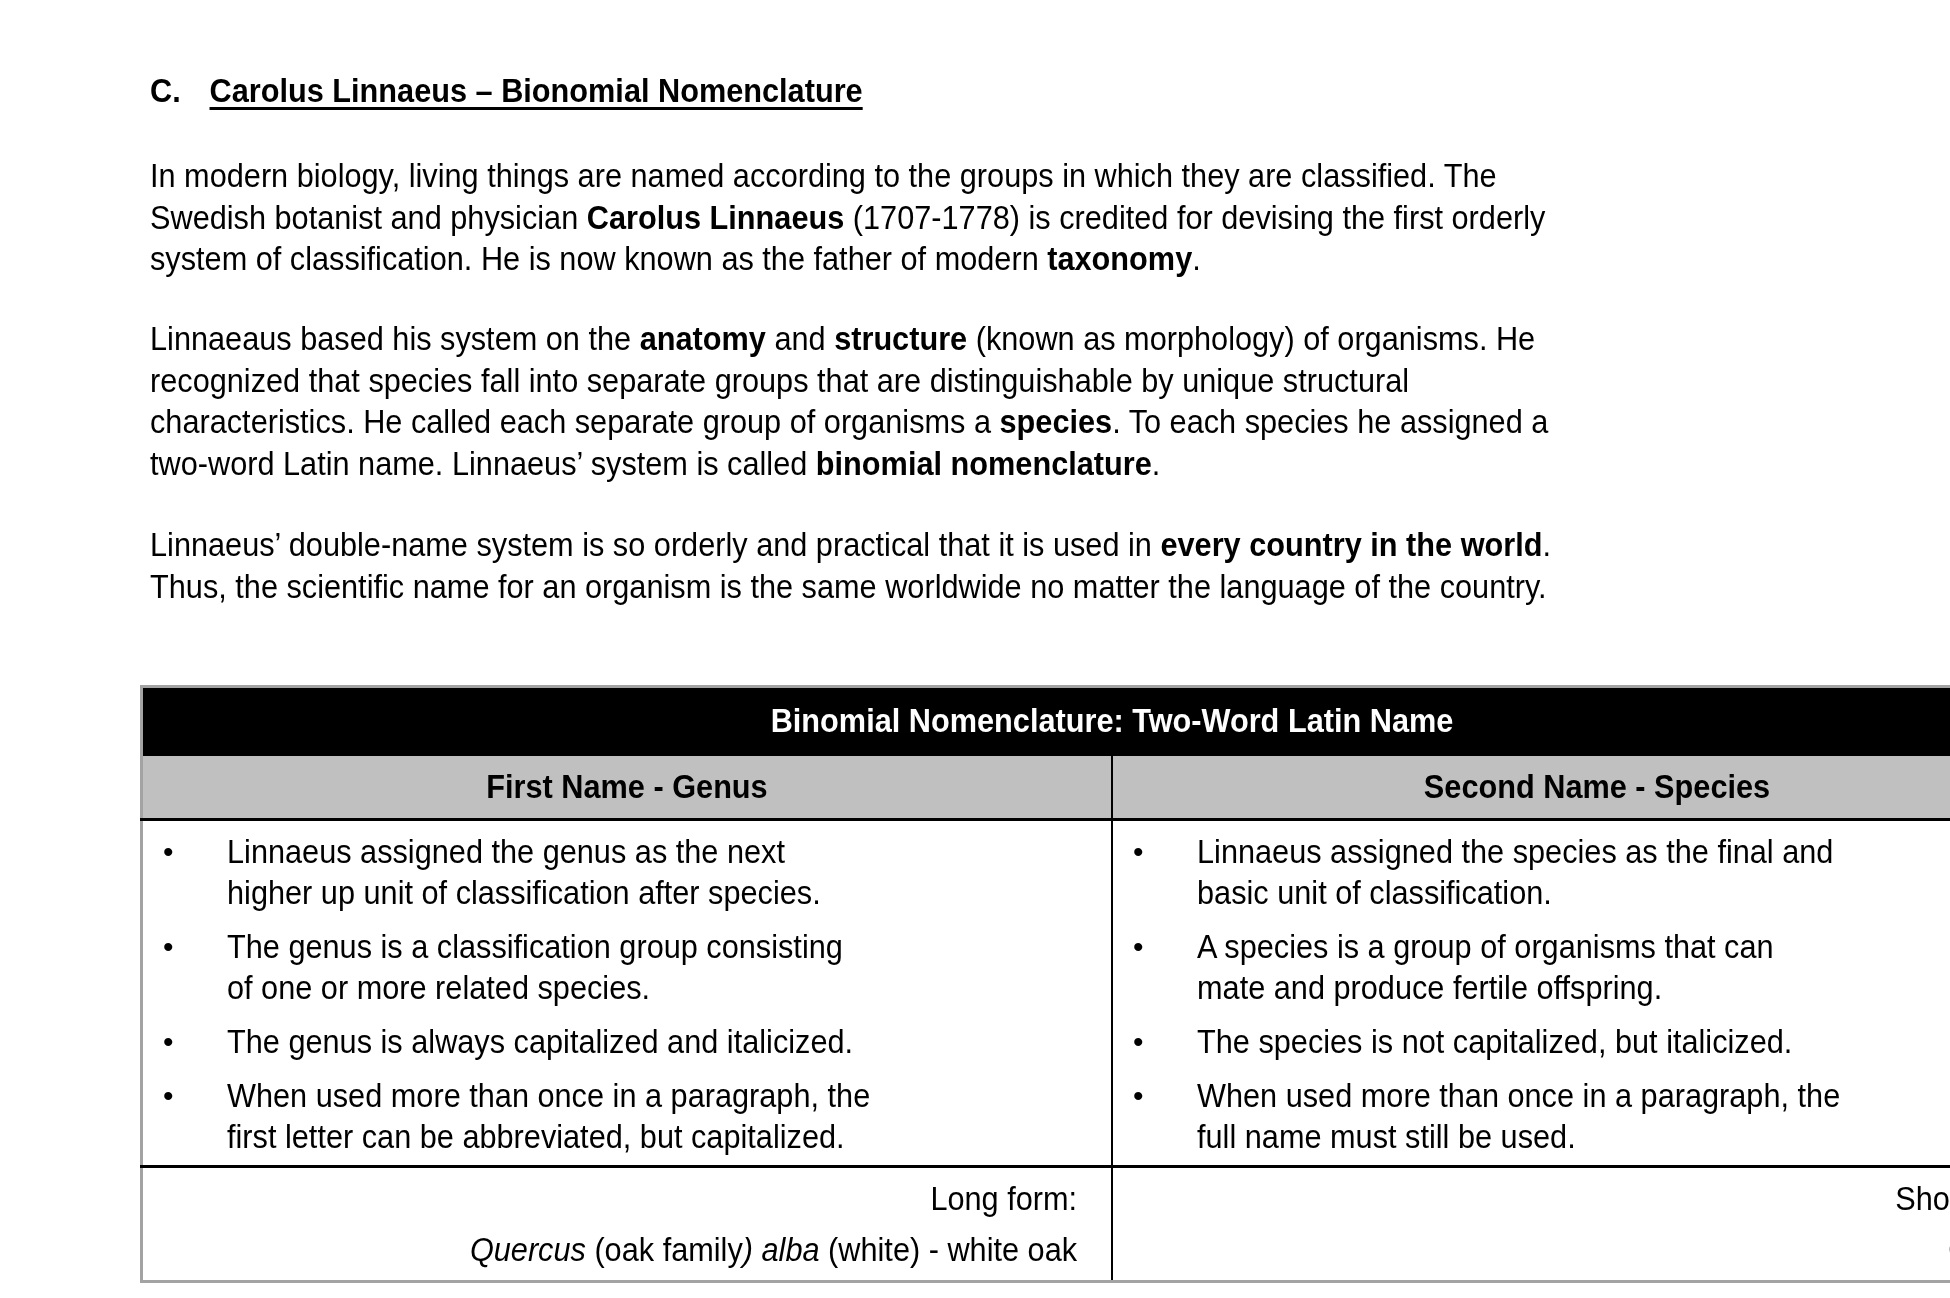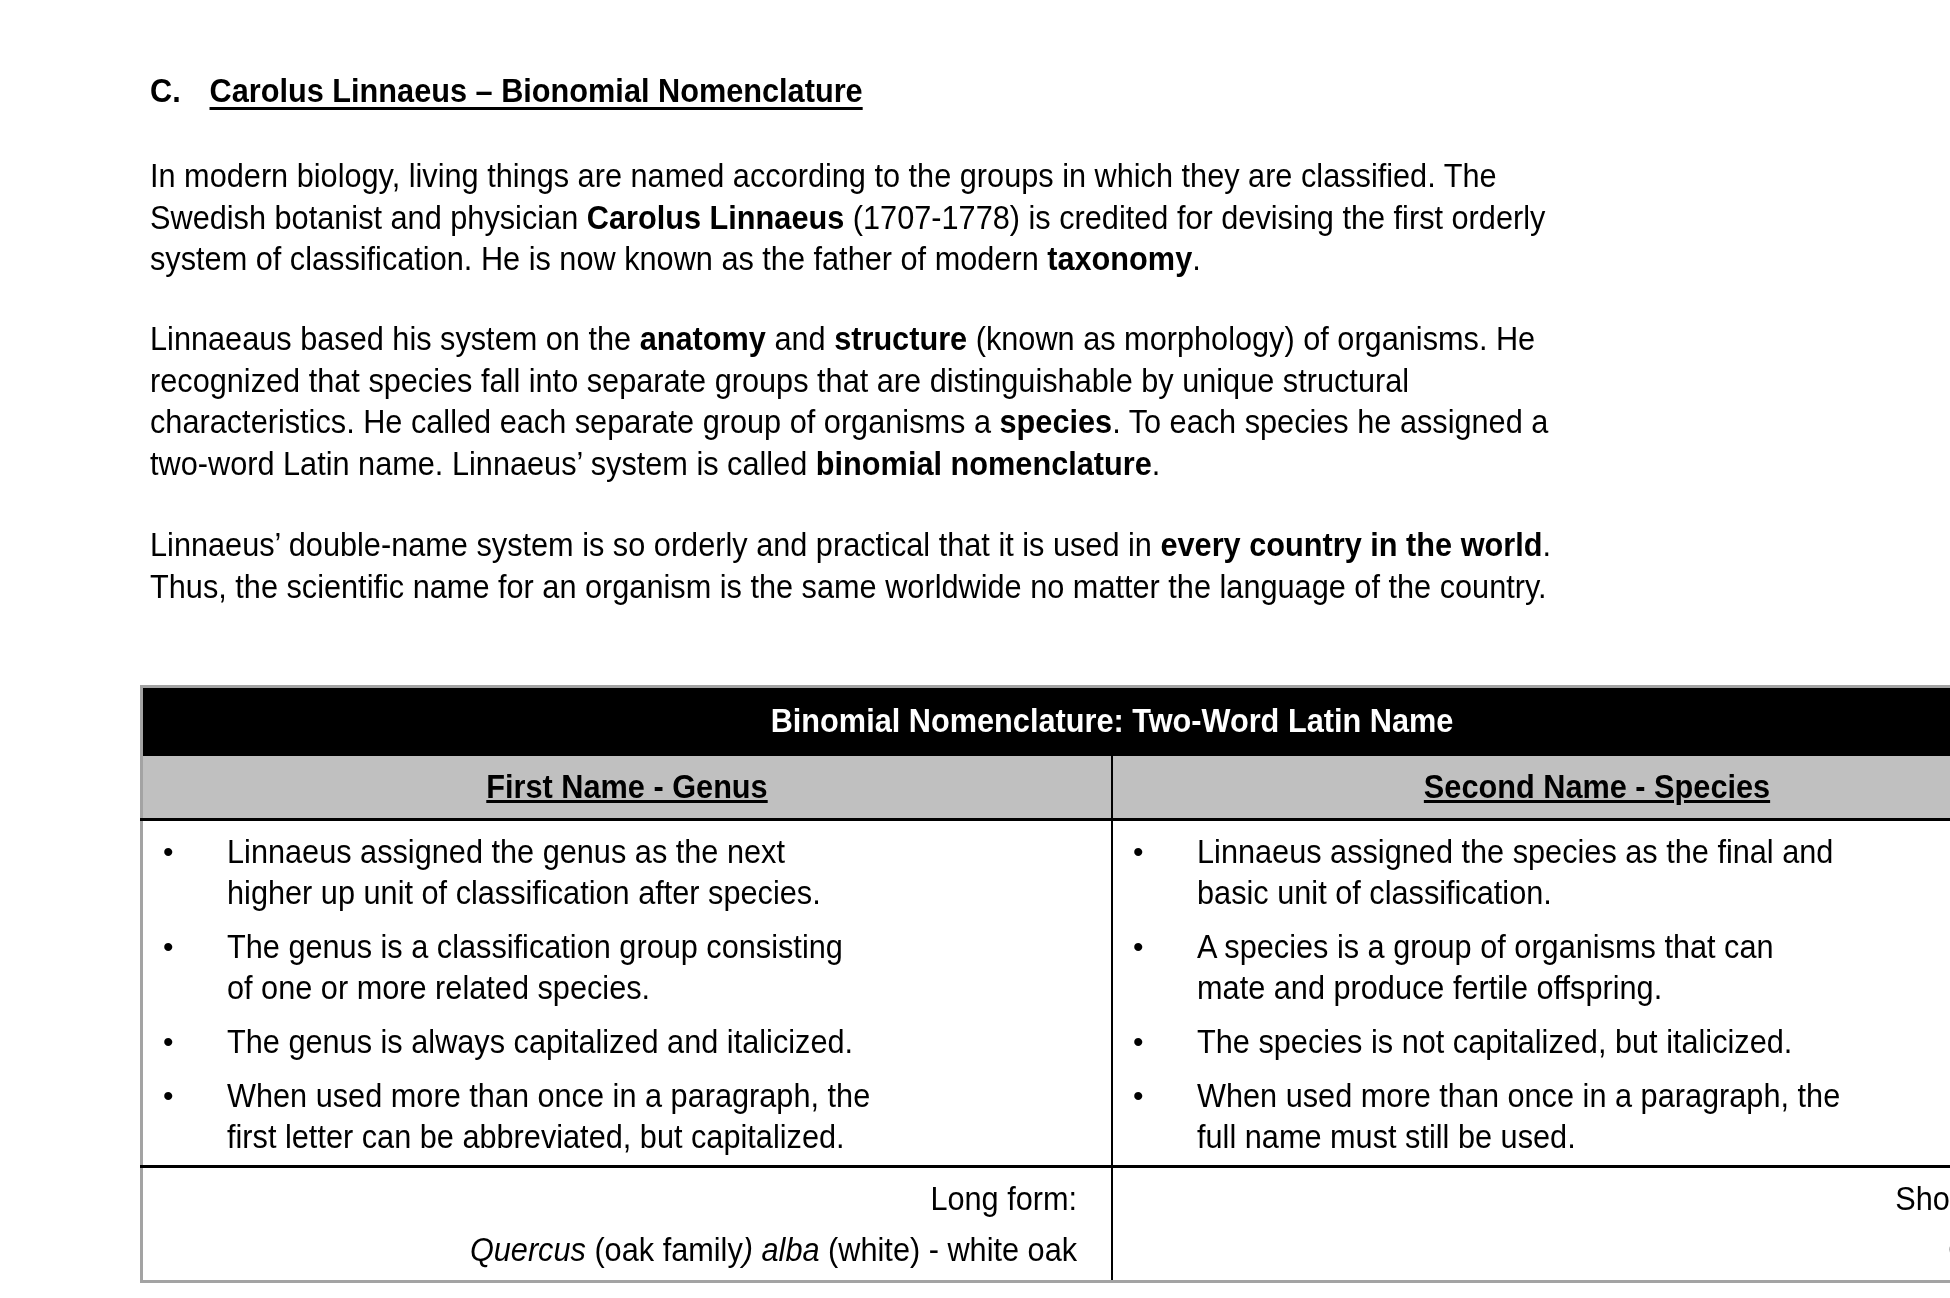--- a/index.html
+++ b/index.html
@@ -32,21 +32,20 @@
   }
   table.bn td, table.bn th { border: 2px solid #000; padding: 0; }
   .bn-title {
     background: #000; color: #fff; height: 66px;
     font-size: 33px; font-weight: bold; text-align: center;
   }
   .bn-col {
     background: #c0c0c0; height: 62px;
     font-size: 33px; font-weight: bold; text-align: center;
     border-bottom: 3px solid #000 !important;
-    text-decoration: underline;
   }
   .cellwrap { transform: scaleX(0.93); transform-origin: center; white-space: nowrap; }
   td.bullets { vertical-align: top; padding: 10px 0 8px 0 !important; }
   ul.blist { list-style: none; margin: 0; padding: 0; }
   ul.blist li {
     position: relative; padding-left: 84px; margin-bottom: 13px;
     font-size: 33px; line-height: 41px;
   }
   ul.blist li:last-child { margin-bottom: 0; }
   ul.blist li .dot {

